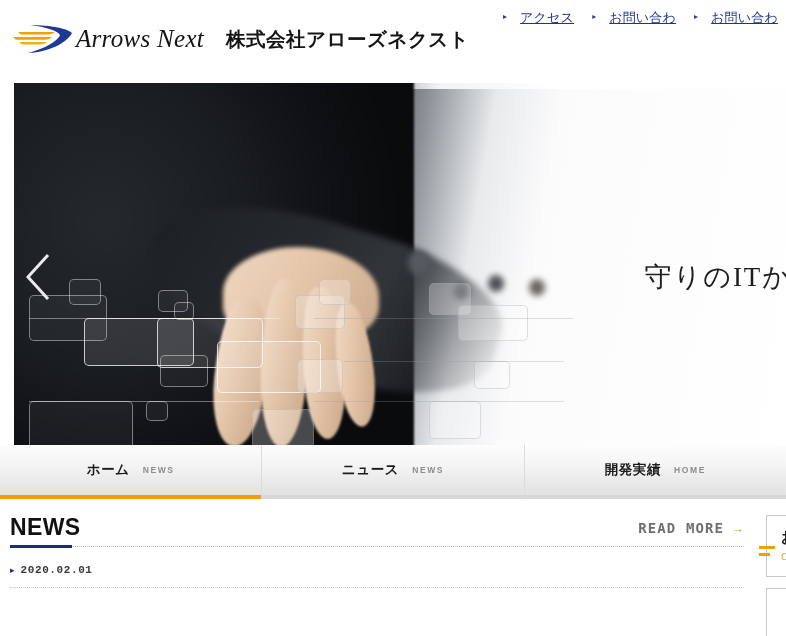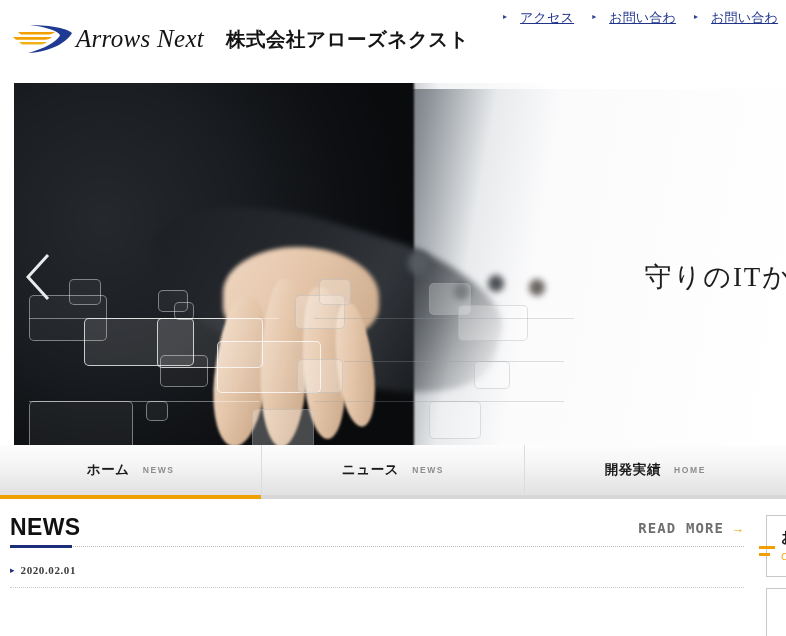--- a/index.html
+++ b/index.html
@@ -292,21 +292,21 @@
     position: absolute;
     left: 0; top: -2px;
     width: 62px; height: 3px;
     background: #1c2e7a;
   }
 
   .news-item { padding: 15px 0 11px 0; border-bottom: 1px dotted #c9c9c9; }
   .news-date-row { display: flex; align-items: center; gap: 6px; }
   .news-marker { color: #1c2e7a; font-size: 9px; line-height: 1; }
   .news-date {
-    font-family: Liberation Serif, serif;
+    font-family: Liberation Mono, monospace;
     font-size: 11px;
     font-weight: bold;
     letter-spacing: .6px;
     color: #3a3a3a;
   }
   .news-text {
     margin-top: 11px;
     font-family: "DejaVu Sans", "Liberation Sans", sans-serif;
     font-size: 13.5px;
     color: #232323;

